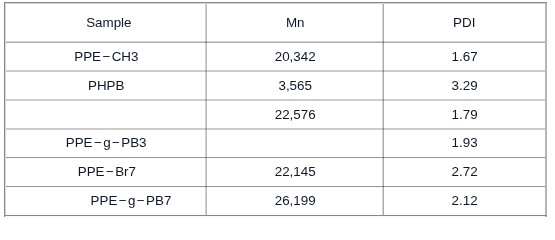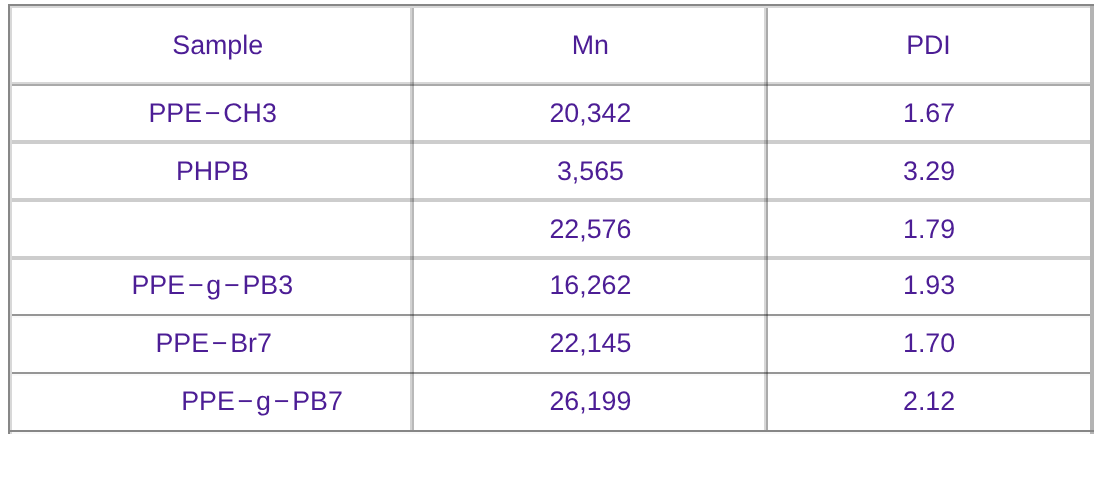--- a/index.html
+++ b/index.html
@@ -7,21 +7,21 @@
        font-family:"Liberation Sans",sans-serif;
        -webkit-font-smoothing:antialiased;}
   .table{position:absolute;left:0;top:0;width:555px;height:223px;}
   .grid{position:absolute;left:0;top:0;width:555px;height:223px;isolation:isolate;}
   .hrule{position:absolute;height:2px;}
   .vrule{position:absolute;width:2px;}
   .rules .hrule,.rules .vrule{mix-blend-mode:multiply;}
   .borders .hrule,.borders .vrule{mix-blend-mode:darken;}
   .row{position:absolute;left:0;width:555px;}
   .cell{position:absolute;top:0;height:100%;display:flex;align-items:center;
-        justify-content:center;text-align:center;color:#4c1d95;font-size:13.4px;
+        justify-content:center;text-align:center;color:#0f172a;font-size:13.4px;
         white-space:nowrap;}
   .txt{display:inline-block;position:relative;top:-0.35px;}
   .dash{display:inline-block;margin:0 1.4px;}
 </style>
 </head>
 <body>
 
 <div class="table">
   <div class="grid rules">
     <div class="hrule" style="left:4px;top:41px;width:543px;background:linear-gradient(to bottom,rgb(215,215,215) 0,rgb(215,215,215) 1px,rgb(170,170,170) 1px,rgb(170,170,170) 2px)"></div>
@@ -77,36 +77,33 @@
         <span class="txt">22,576</span>
       </div>
     <div class="cell" style="left:383.25px;width:162.60px">
         <span class="txt">1.79</span>
       </div>
   </div>
   <div class="row" style="top:129.00px;height:28.52px">
     <div class="cell" style="left:5.30px;width:201.70px">
         <span class="txt">PPE<span class="dash">−</span>g<span class="dash">−</span>PB3</span>
       </div>
-    <div class="cell" style="left:206.90px;width:176.65px">
-        <span class="txt">16,262</span>
-      </div>
     <div class="cell" style="left:383.25px;width:162.60px">
         <span class="txt">1.93</span>
       </div>
   </div>
   <div class="row" style="top:157.52px;height:29.00px">
     <div class="cell" style="left:6.00px;width:201.70px">
         <span class="txt">PPE<span class="dash">−</span>Br7</span>
       </div>
     <div class="cell" style="left:206.90px;width:176.65px">
         <span class="txt">22,145</span>
       </div>
     <div class="cell" style="left:383.25px;width:162.60px">
-        <span class="txt">1.70</span>
+        <span class="txt">2.72</span>
       </div>
   </div>
   <div class="row" style="top:186.52px;height:29.03px">
     <div class="cell" style="left:21px;width:220px">
         <span class="txt">PPE<span class="dash">−</span>g<span class="dash">−</span>PB7</span>
       </div>
     <div class="cell" style="left:206.90px;width:176.65px">
         <span class="txt">26,199</span>
       </div>
     <div class="cell" style="left:383.25px;width:162.60px">

